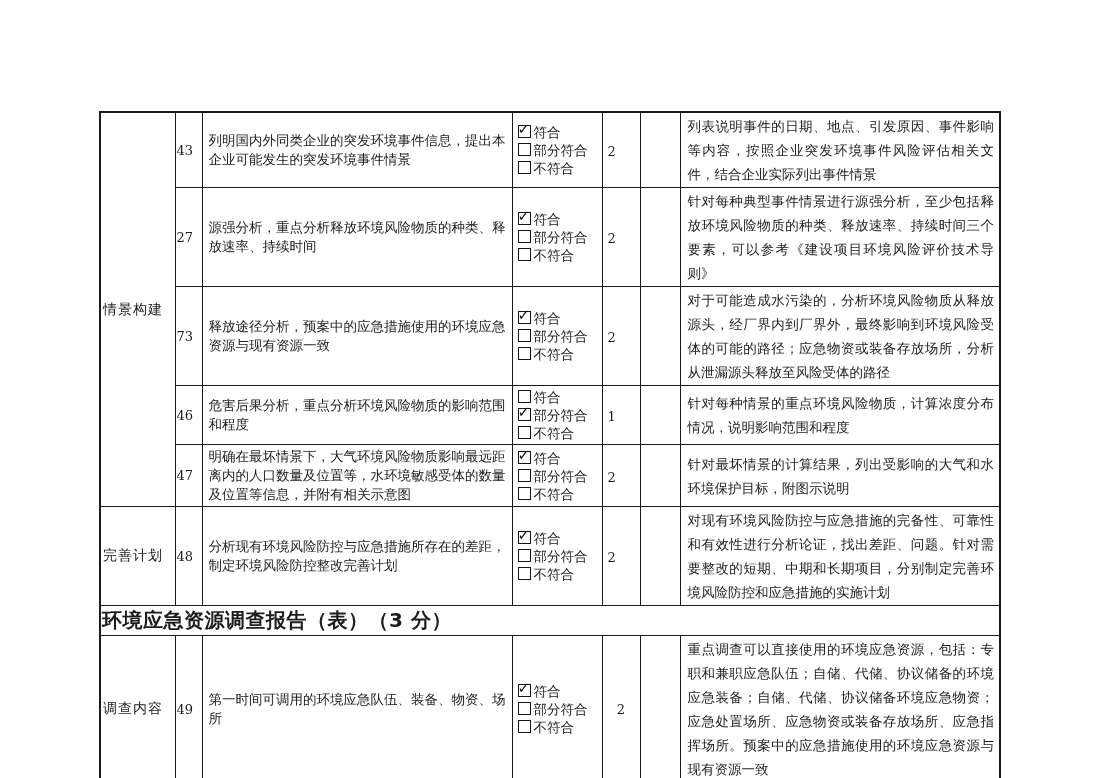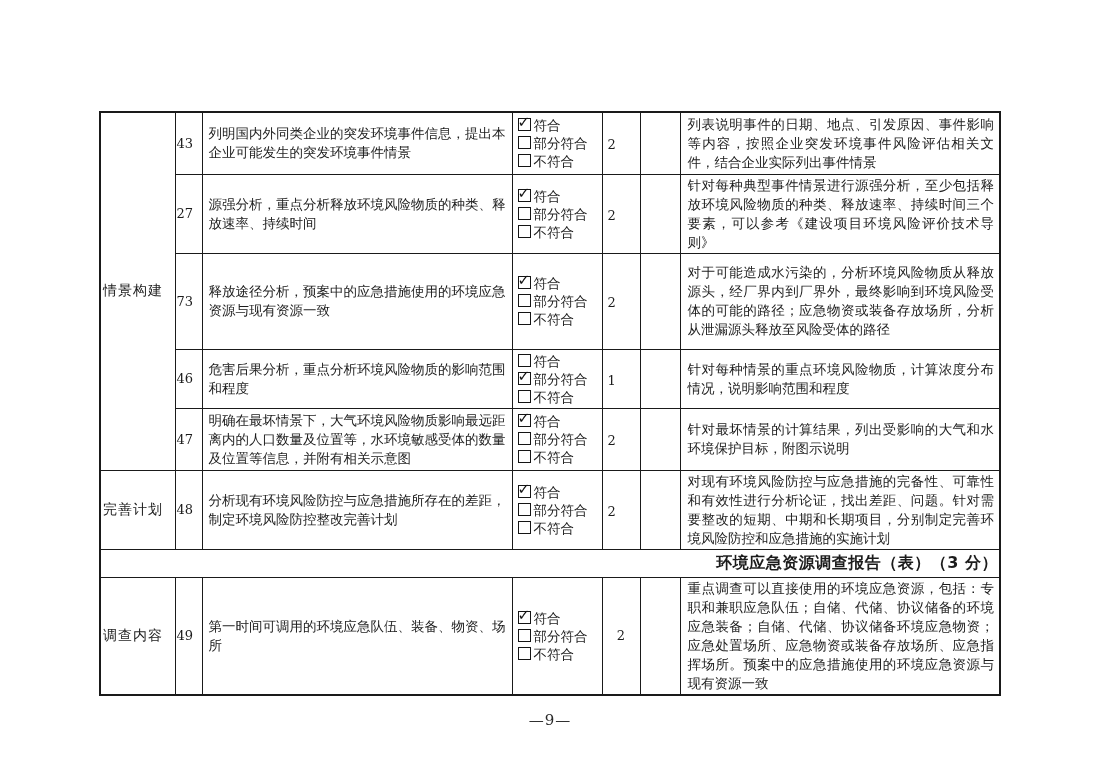--- a/index.html
+++ b/index.html
@@ -80,28 +80,28 @@
     font-size: 13px;
   }
   #table-body tr:nth-child(8) .score-cell {
     vertical-align: middle;
     text-align: center;
     padding: 0;
   }
   .score2-cell { }
   .detail-cell {
     font-size: 13.5px;
-    line-height: 19px;
+    line-height: 24px;
     padding: 1px 5px 1px 7px;
     text-align: justify;
   }
   .section-cell {
-    text-align: right;
+    text-align: left;
     font-weight: bold;
-    font-size: 16px;
+    font-size: 20px;
     font-family: "DejaVu Sans", "Liberation Sans", sans-serif;
     letter-spacing: 0.5px;
   }
   .page-number {
     text-align: center;
     margin-top: 15px;
     font-size: 15px;
     color: #2a2a2a;
     letter-spacing: 1px;
   }

